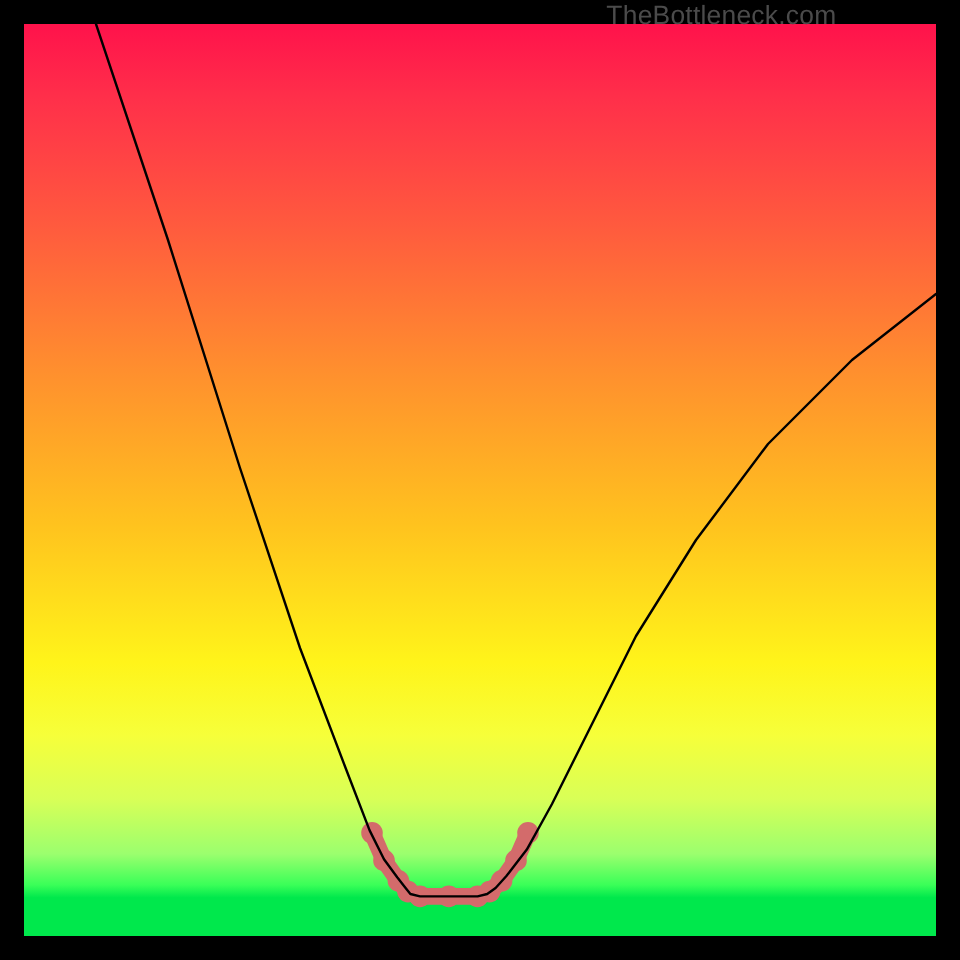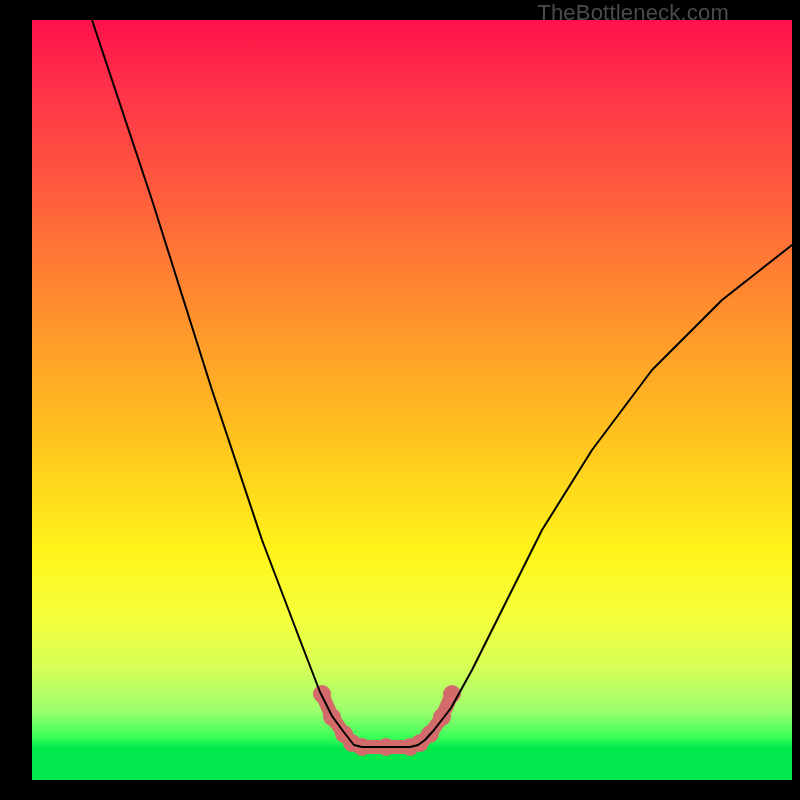--- a/index.html
+++ b/index.html
@@ -5,26 +5,25 @@
   html, body {
     margin: 0;
     padding: 0;
     width: 800px;
     height: 800px;
     background: #000;
     overflow: hidden;
   }
   .frame {
     position: absolute;
-    left: 12px;
+    left: 0;
     top: 0;
     width: 707px;
     height: 800px;
     background: #000;
-    padding-left: 20px;
   }
   .plot {
     position: absolute;
     left: 20px;
     top: 20px;
     width: 760px;
     height: 760px;
     
     background: linear-gradient(
       to bottom,

